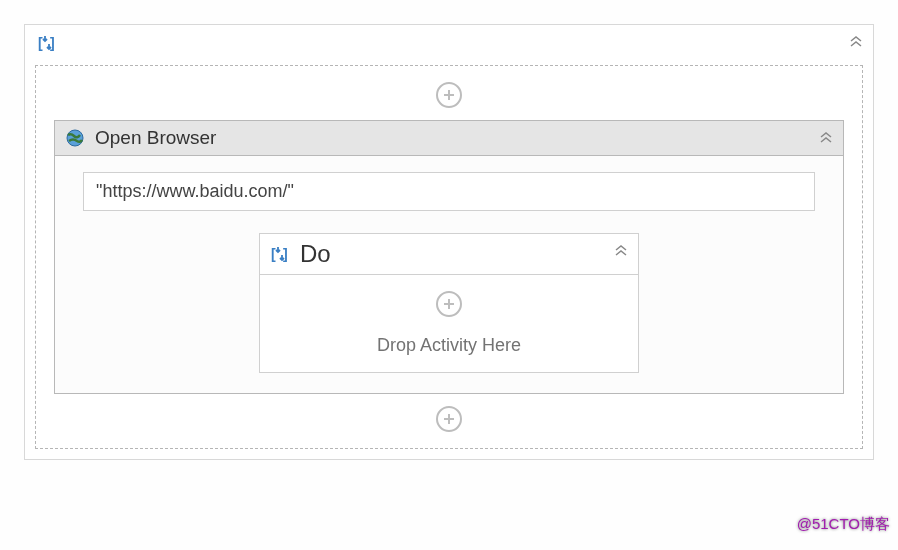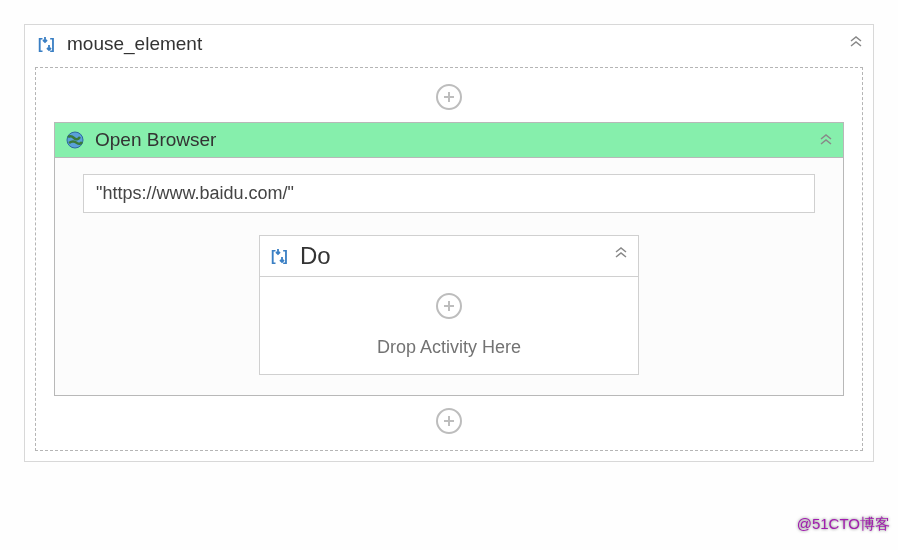--- a/index.html
+++ b/index.html
@@ -73,21 +73,21 @@
       color: #bdbdbd;
       font-size: 18px;
       cursor: pointer;
       background: #fff;
     }
     .open-browser {
       margin: 6px 18px;
       border: 1px solid #b8b8b8;
     }
     .open-browser-header {
-      background: #86efac;
+      background: #e5e5e5;
       border-bottom: 1px solid #b8b8b8;
       display: flex;
       align-items: center;
       padding: 6px 10px;
       gap: 10px;
       position: relative;
     }
     .browser-icon {
       width: 20px;
       height: 20px;
@@ -165,21 +165,20 @@
 <div class="outer-container">
   <div class="outer-header">
     <span class="sequence-icon">
       <svg viewBox="0 0 20 20">
         <text x="1" y="15" font-size="14" fill="#3a7fc4" font-weight="bold">[</text>
         <text x="13" y="15" font-size="14" fill="#3a7fc4" font-weight="bold">]</text>
         <path d="M 8 3 L 8 8 M 6 6 L 8 8 L 10 6" stroke="#3a7fc4" stroke-width="1.8" fill="none"></path>
         <path d="M 12 11 L 12 16 M 10 14 L 12 16 L 14 14" stroke="#3a7fc4" stroke-width="1.8" fill="none"></path>
       </svg>
     </span>
-    <span class="outer-title">mouse_element</span>
     <span class="collapse-btn">
       <span class="chevron-up">
         <svg width="14" height="14" viewBox="0 0 14 14">
           <path d="M 2 6 L 7 2 L 12 6" stroke="#888" stroke-width="1.5" fill="none"></path>
           <path d="M 2 11 L 7 7 L 12 11" stroke="#888" stroke-width="1.5" fill="none"></path>
         </svg>
       </span>
     </span>
   </div>
 

